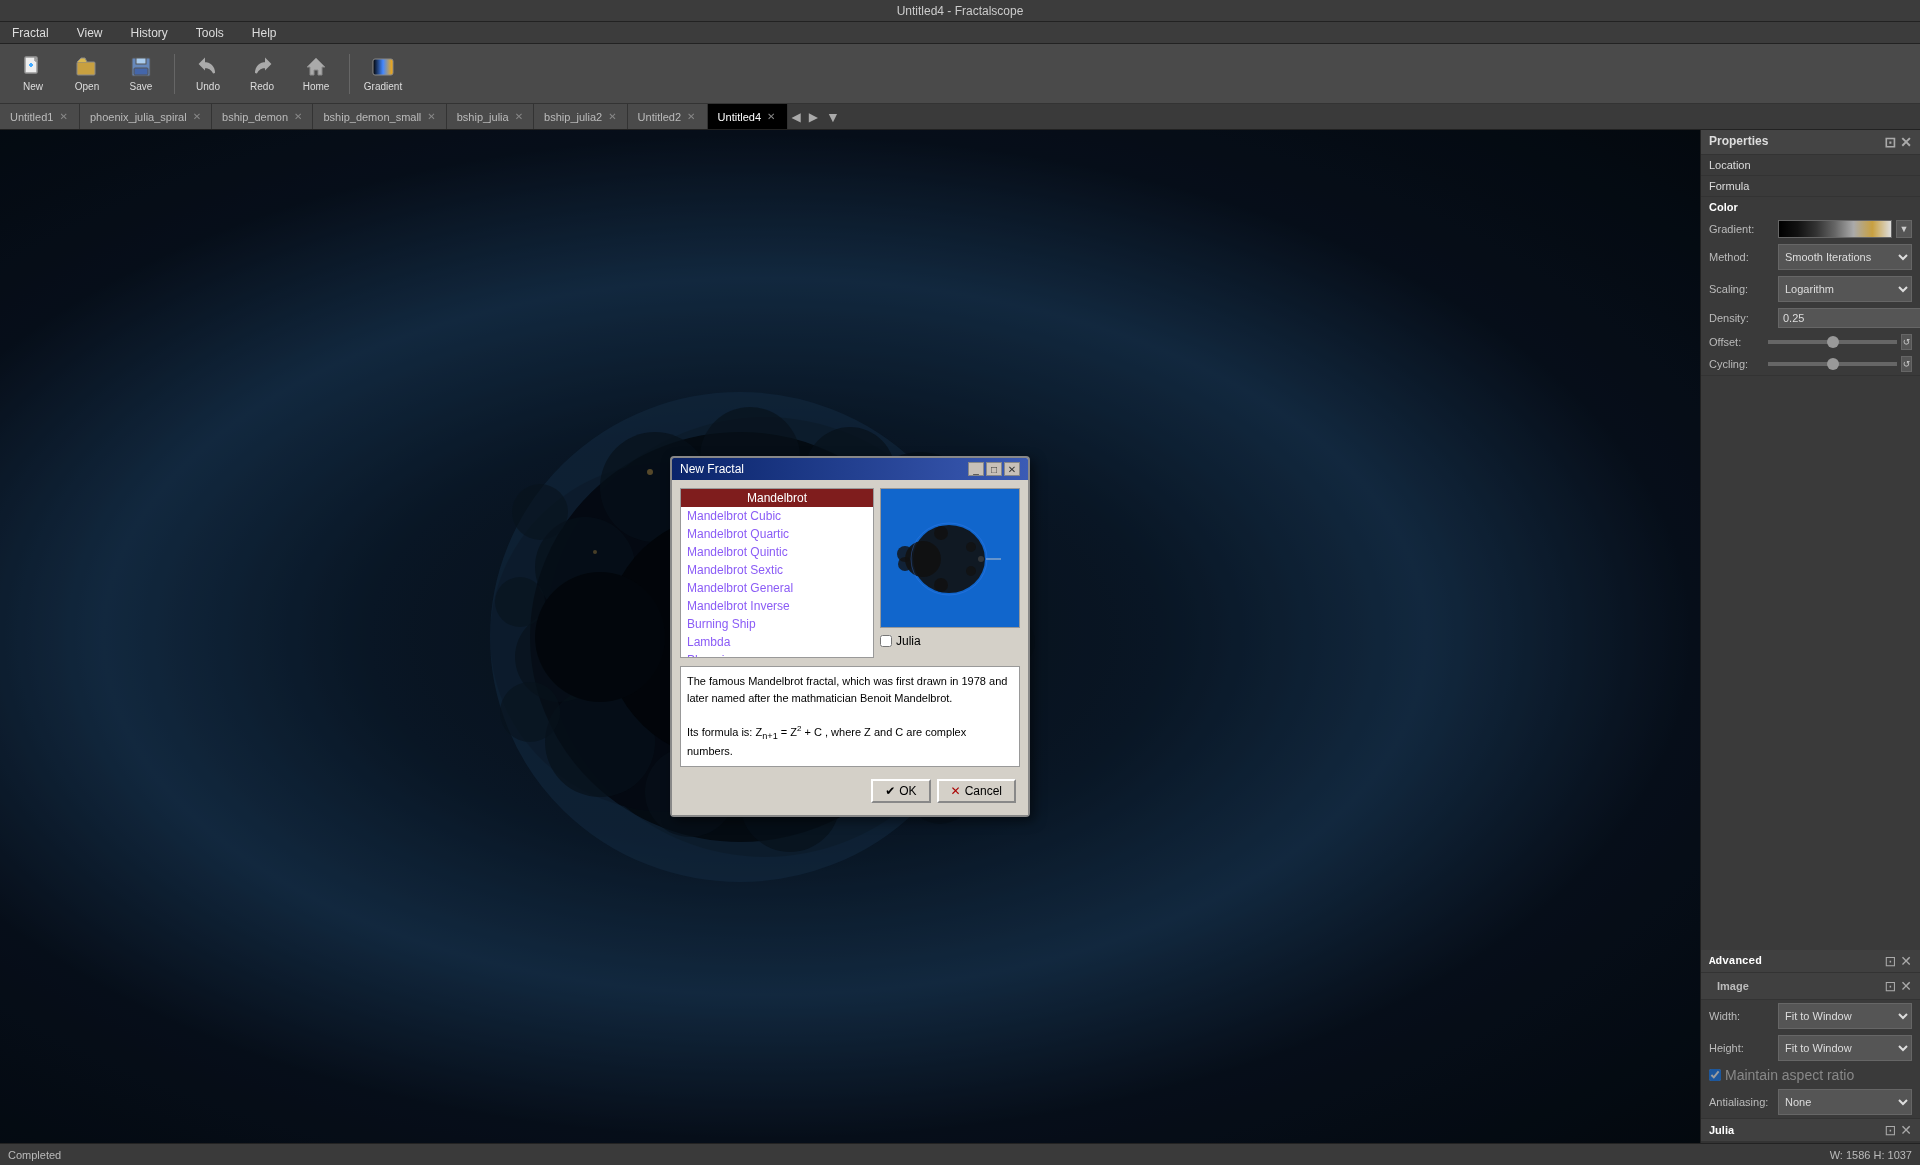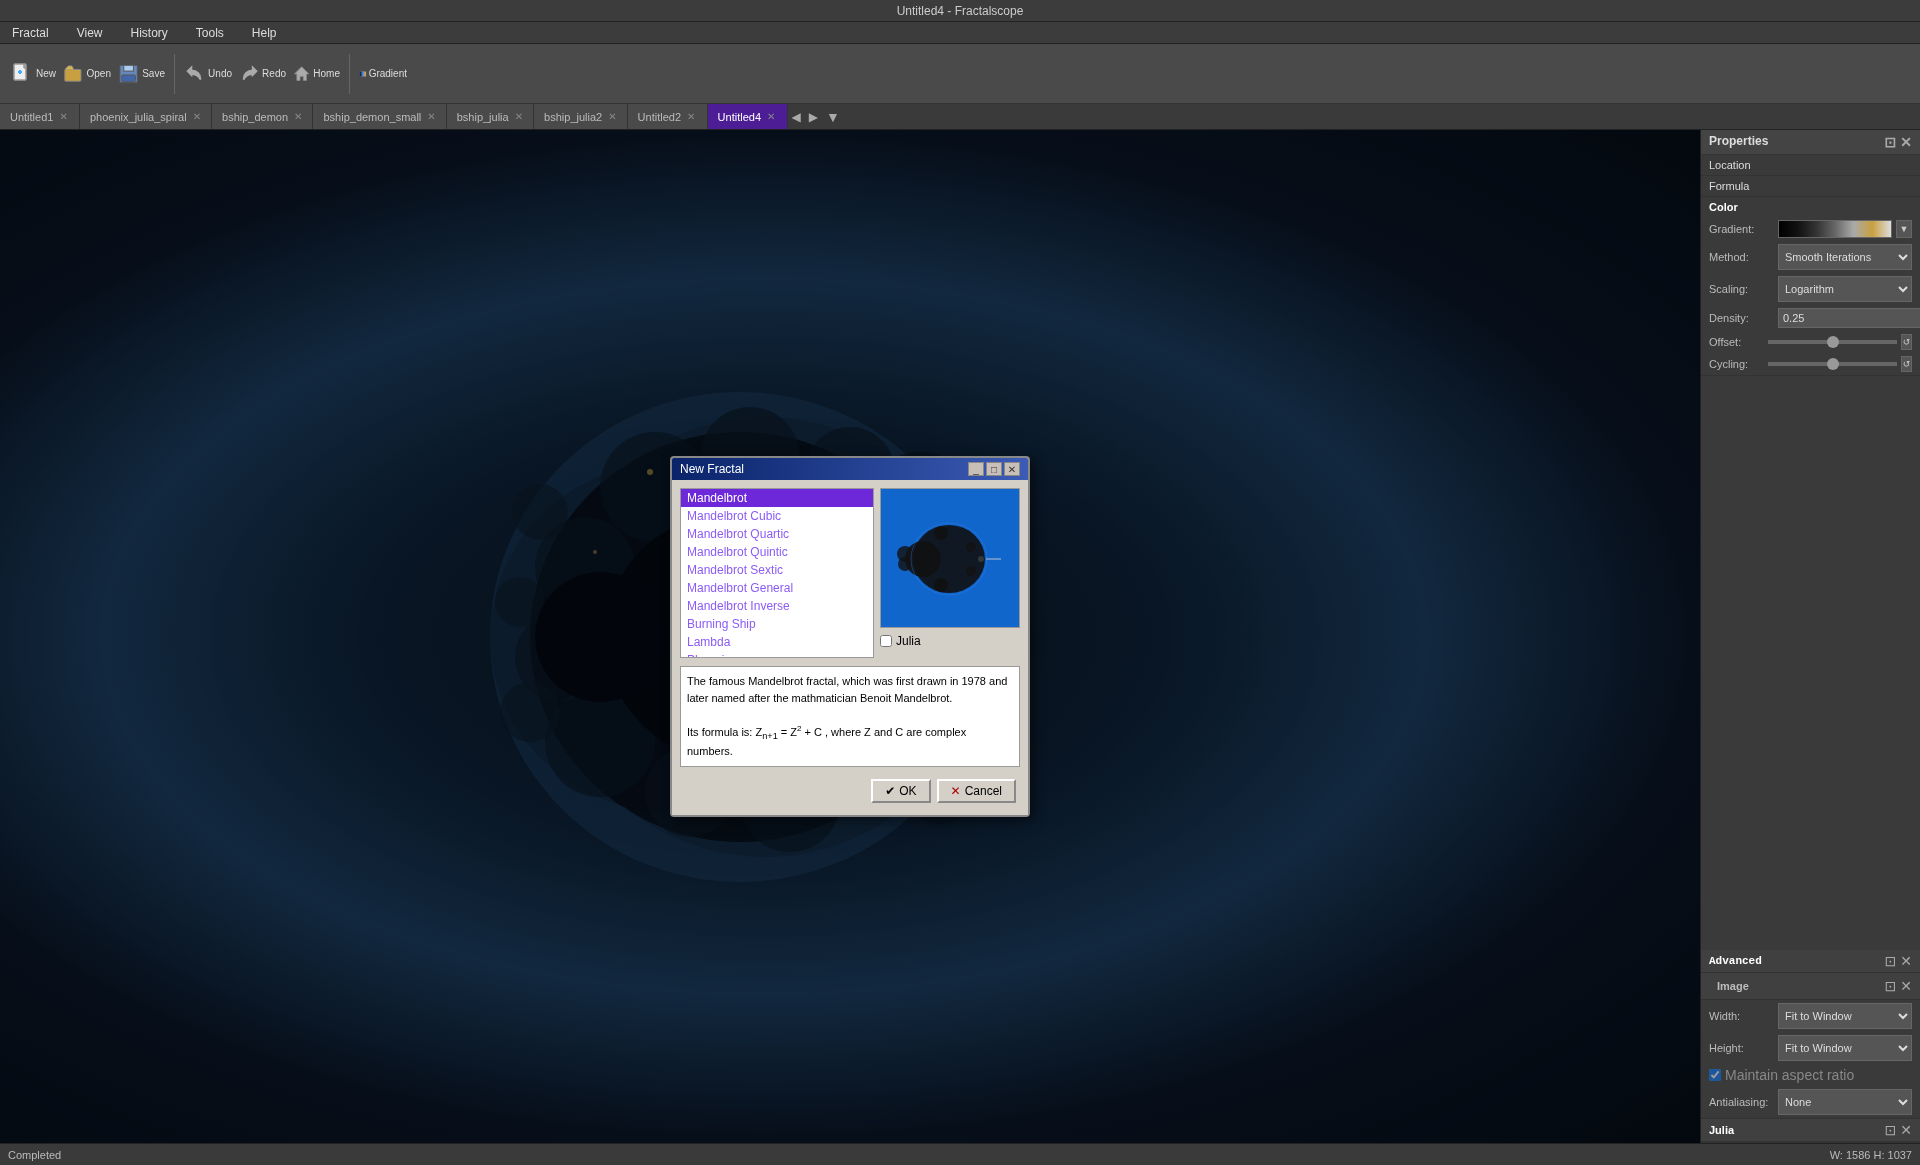--- a/index.html
+++ b/index.html
@@ -46,20 +46,21 @@
       height: 60px;
       background: #4a4a4a;
       display: flex;
       align-items: center;
       padding: 0 8px;
       gap: 4px;
       border-bottom: 1px solid #333;
     }
     .toolbar-btn {
       display: flex;
+      flex-direction: column;
       align-items: center;
       justify-content: center;
       width: 50px;
       height: 52px;
       color: #ddd;
       cursor: pointer;
       font-size: 10px;
       gap: 2px;
       border: 1px solid transparent;
       border-radius: 3px;
@@ -87,21 +88,21 @@
       padding: 0 10px;
       background: #4a4a4a;
       border-right: 1px solid #333;
       color: #bbb;
       font-size: 11px;
       cursor: pointer;
       gap: 6px;
       min-width: 80px;
     }
     .tab.active {
-      background: #4c1d95;
+      background: #000000;
       color: #fff;
     }
     .tab-close {
       font-size: 10px;
       color: #888;
       cursor: pointer;
     }
     .tabs-nav {
       display: flex;
       align-items: center;
@@ -324,22 +325,23 @@
       border: 1px solid #999;
       overflow-y: auto;
       font-size: 12px;
     }
     .fractal-list-item {
       padding: 2px 6px;
       cursor: pointer;
       color: #8b5cf6;
     }
     .fractal-list-item.selected {
-      background: #6d28d9;
+      background: #7f1d1d;
       color: white;
+      text-align: center;
     }
 
     .fractal-preview {
       width: 140px;
       height: 140px;
       border: 1px solid #999;
       background: #1166bb;
       position: relative;
       overflow: hidden;
     }

